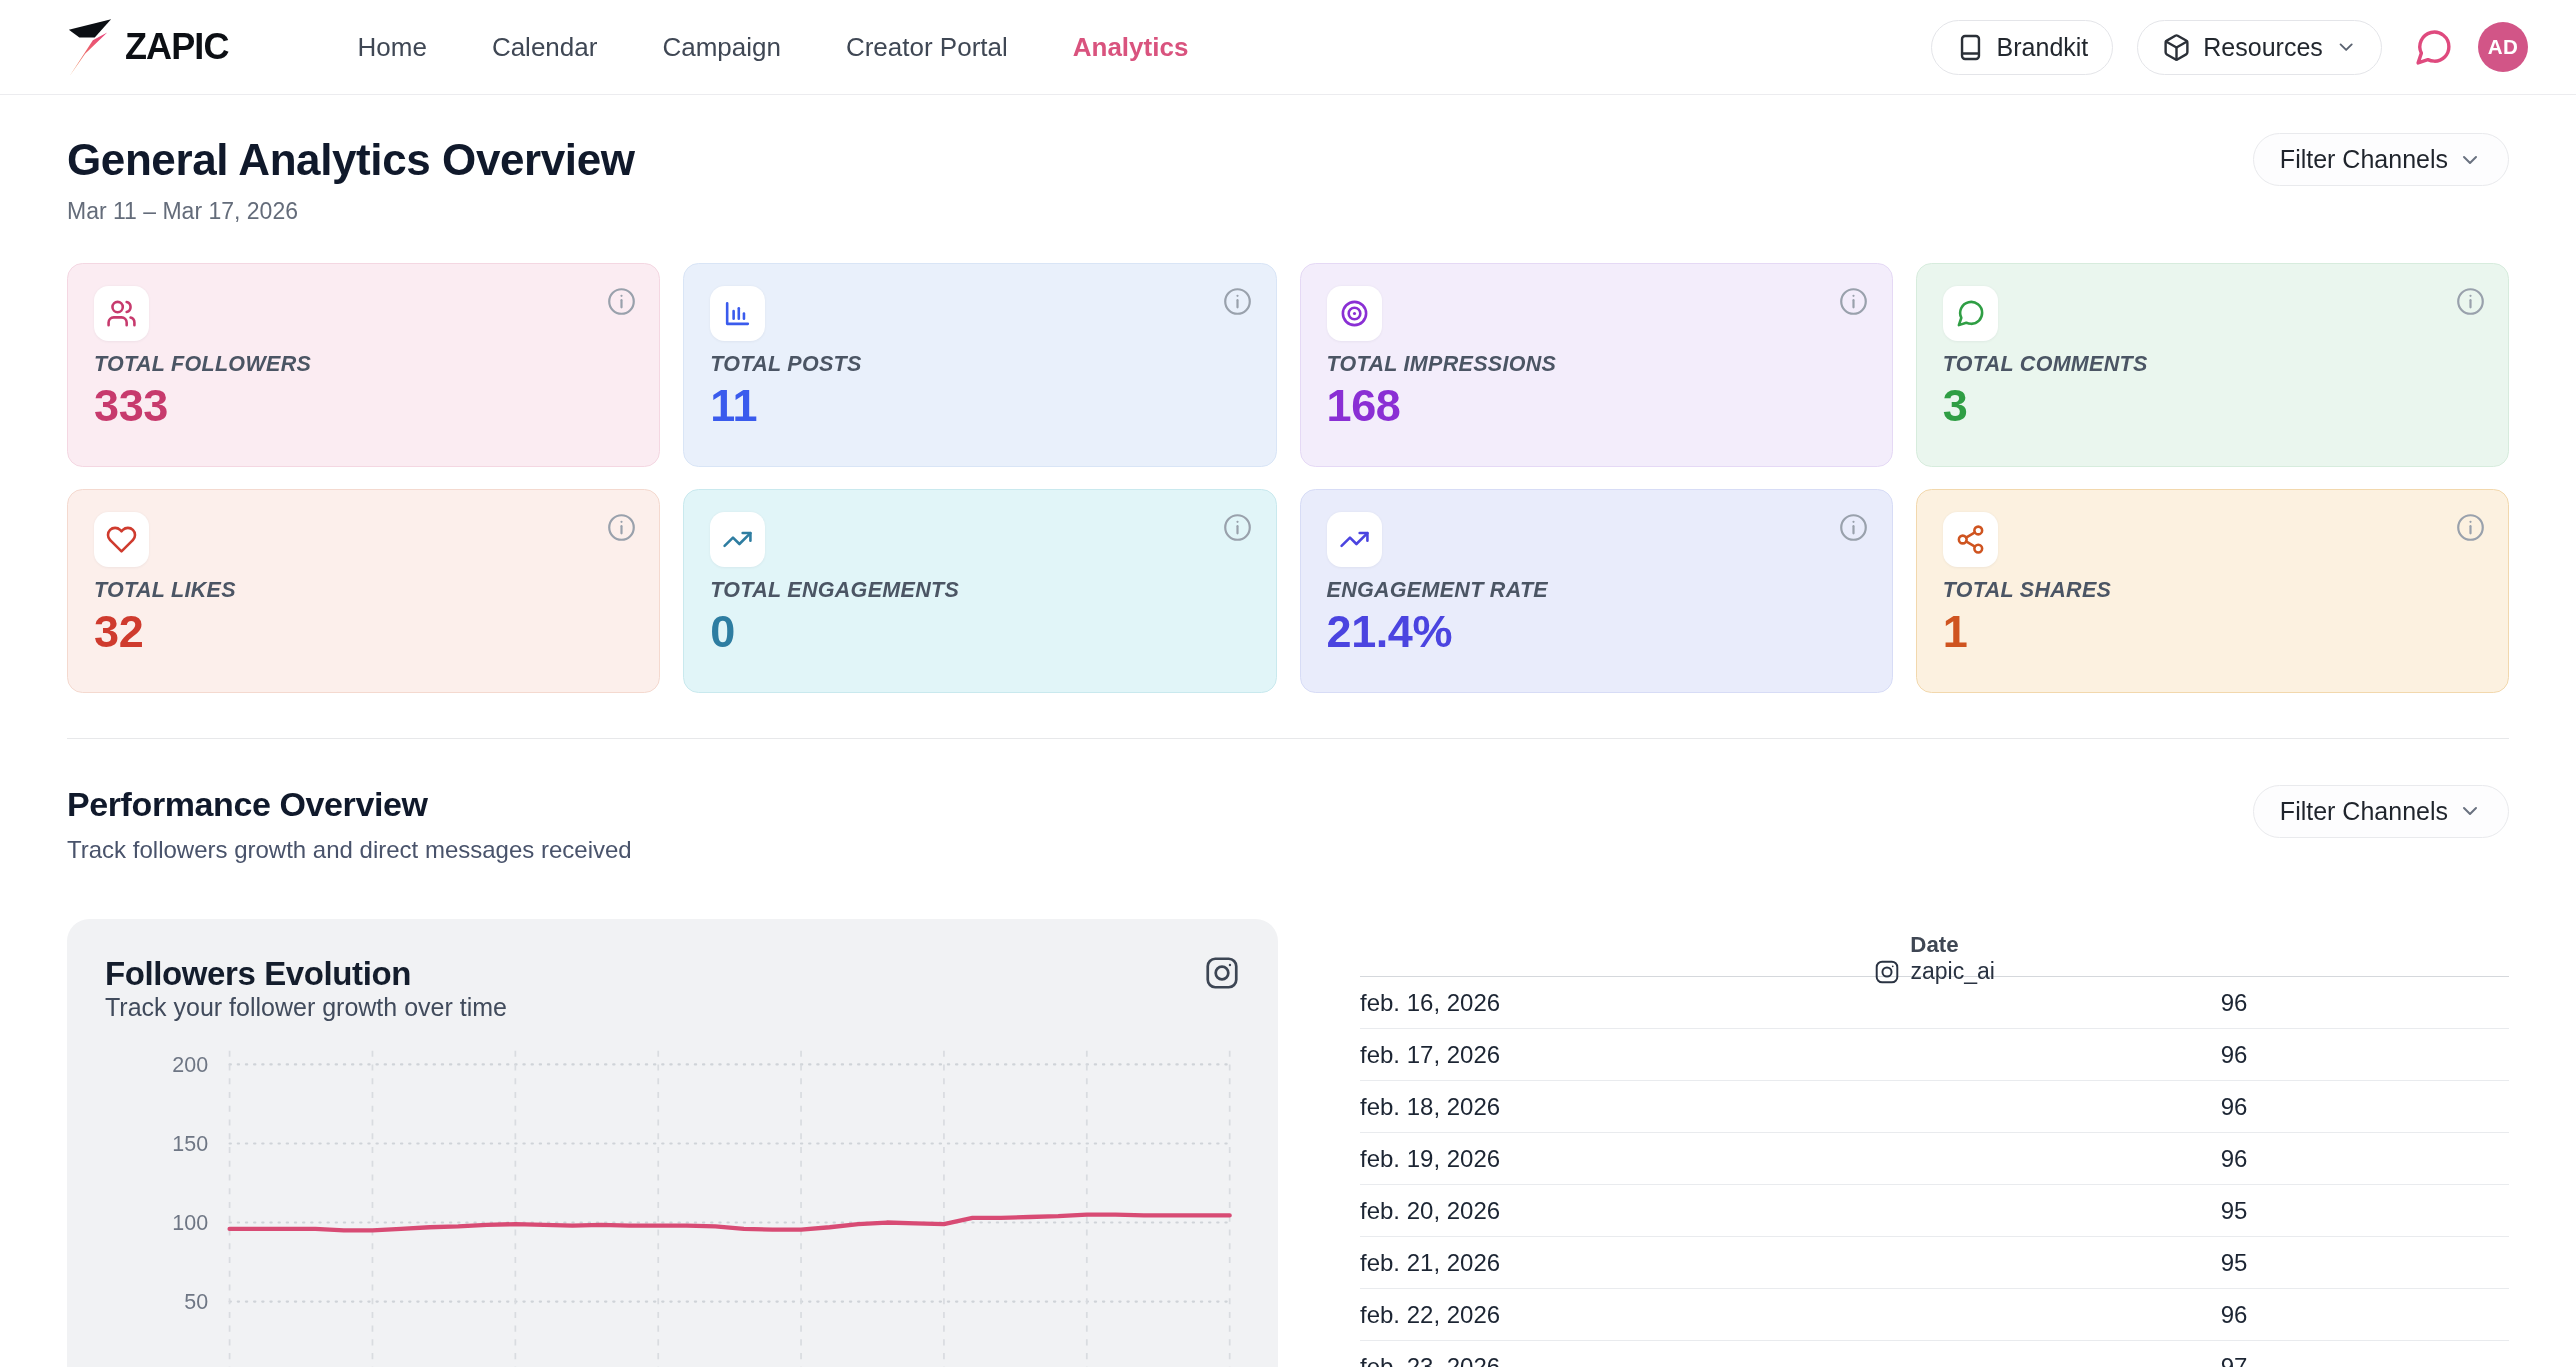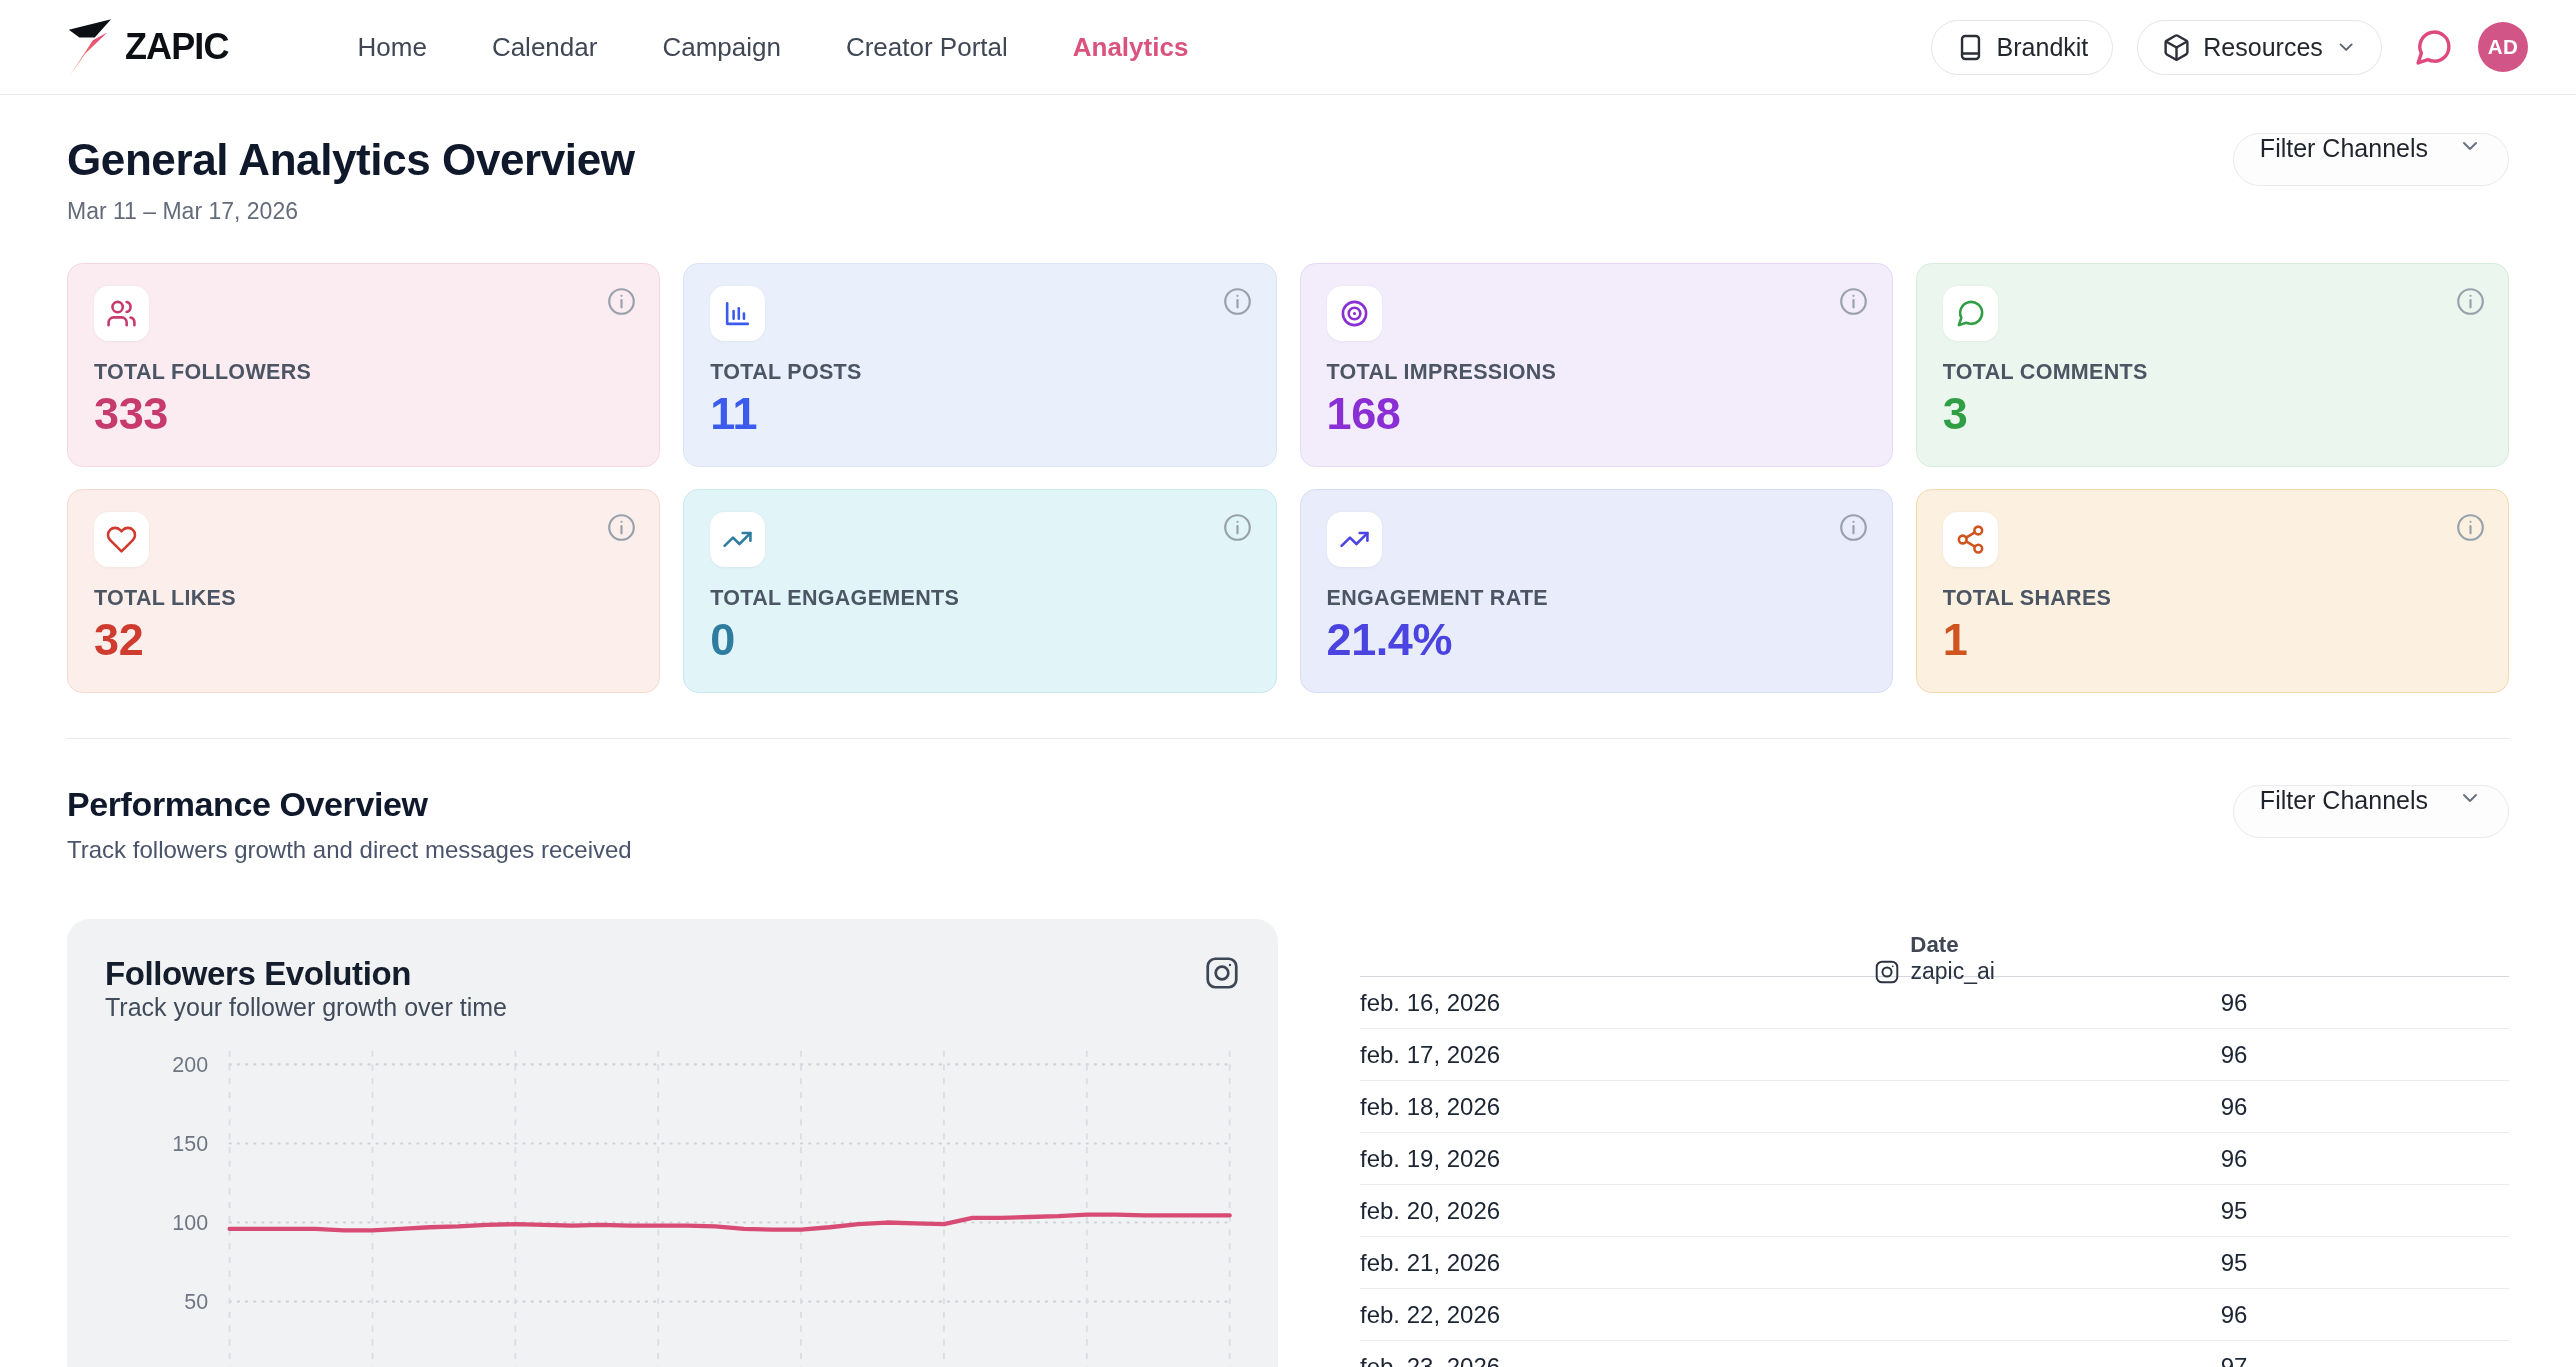--- a/index.html
+++ b/index.html
@@ -22,34 +22,34 @@
   .chat-btn { background:none; border:none; cursor:pointer; color:#df4a7e; display:flex; margin-left:6.9px; }
   .avatar { width:50px; height:50px; border-radius:50%; background:#d25587; color:#fff;
     font-size:20.6px; font-weight:700; display:flex; align-items:center; justify-content:center;
     cursor:pointer; letter-spacing:0.4px; }
 
   
   main { padding:0 67px; }
   .page-head { display:flex; align-items:center; justify-content:space-between; margin-top:38px; }
   .h1 { font-size:44px; font-weight:800; letter-spacing:-0.4px; color:#10192b;text-align:center; }
   .date-range { font-size:23px; color:#646c7a; margin-top:12px; }
-  .filter-btn { display:flex; gap:30px; height:53px; padding:0 26px;
+  .filter-btn { display:flex; align-items:center; gap:10px; height:53px; padding:0 26px;
     border:0.9px solid #e9eaed; border-radius:27px; background:#fdfdfe; font-size:25px;
     font-weight:500; color:#1f242c; cursor:pointer; }
   .filter-btn svg { color:#6a7280; }
 
   
   .stats-grid { display:grid; grid-template-columns:repeat(4,1fr); column-gap:23px; row-gap:21.5px;
     margin-top:38px; }
   .stat-card { position:relative; height:204px; border-radius:15.5px; border:0.9px solid transparent;
     padding:22.3px 26px; }
   .icon-chip { width:55px; height:55px; border-radius:14.6px; background:#fff;
     box-shadow:0 0.9px 2.6px rgba(20,20,40,.05); display:flex; align-items:center; justify-content:center; }
-  .stat-label { margin-top:19px; font-size:21.5px; font-weight:600; letter-spacing:0.3px;
-    color:#4b5564; text-transform:uppercase; }
+  .stat-label { margin-top:11px; font-size:21.5px; font-weight:600; letter-spacing:0.3px;
+    color:#4b5564; text-transform:uppercase;font-style:italic; }
   .stat-value { margin-top:3px; font-size:45px; font-weight:800; letter-spacing:-0.4px; }
   .info-btn { position:absolute; top:22.3px; right:22.3px; background:none; border:none;
     color:#99a1ac; cursor:pointer; display:flex; }
 
   .divider { border:none; border-top:0.9px solid #e7e8ea; margin-top:45px; }
 
   .perf-head { display:flex; align-items:flex-start; justify-content:space-between; margin-top:46px; }
   .h2 { font-size:34px; font-weight:800; letter-spacing:-0.4px; color:#10192b; }
   .perf-sub { font-size:24px; color:#49536b; margin-top:12px; }
 

